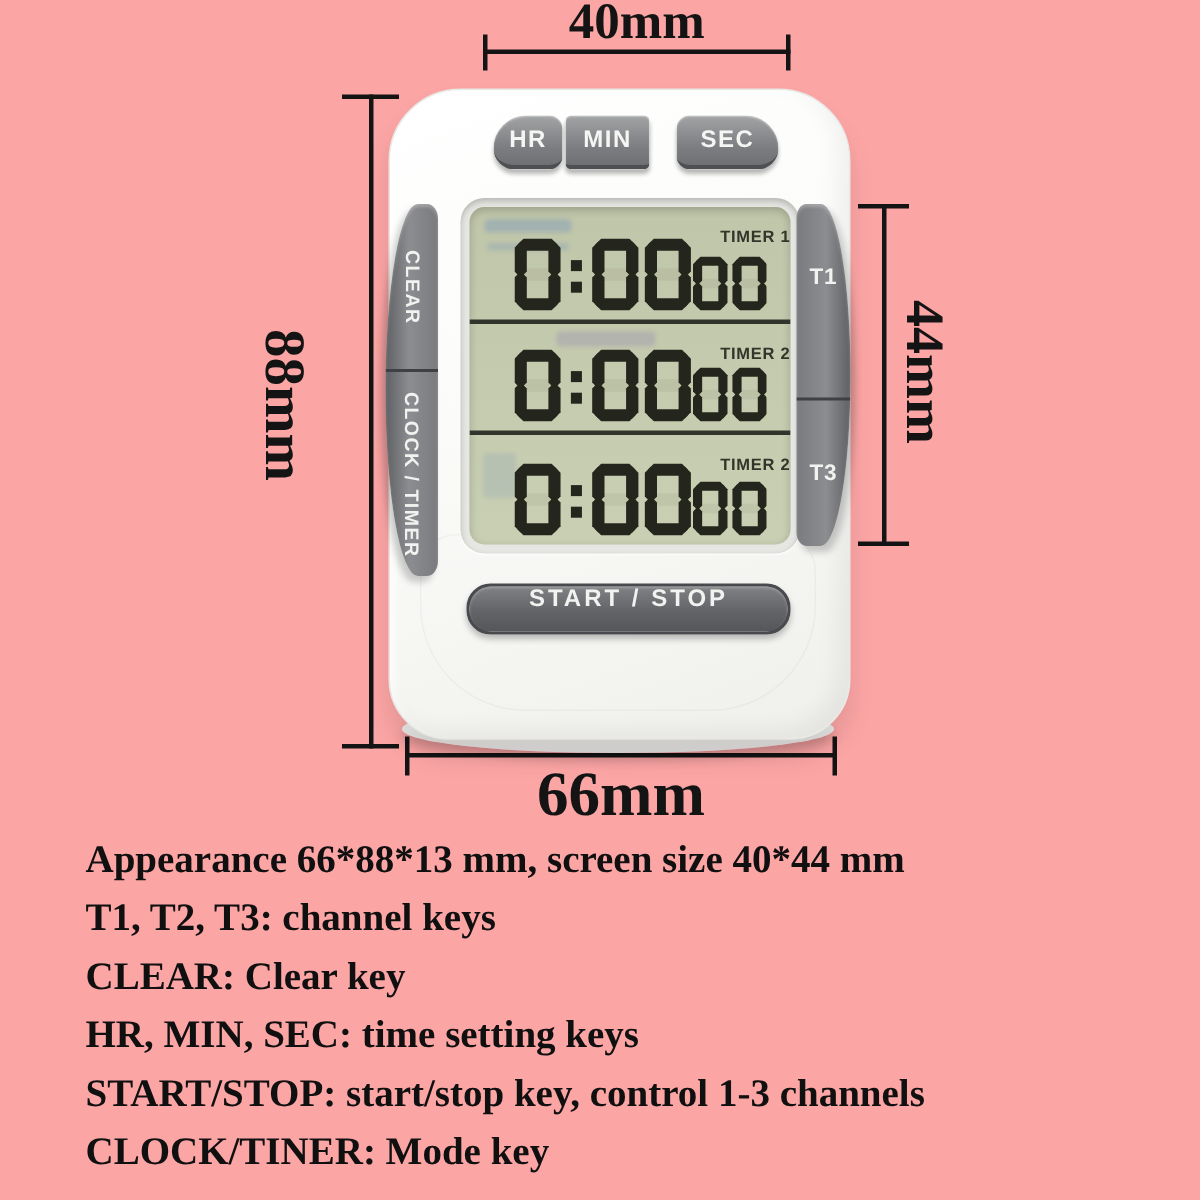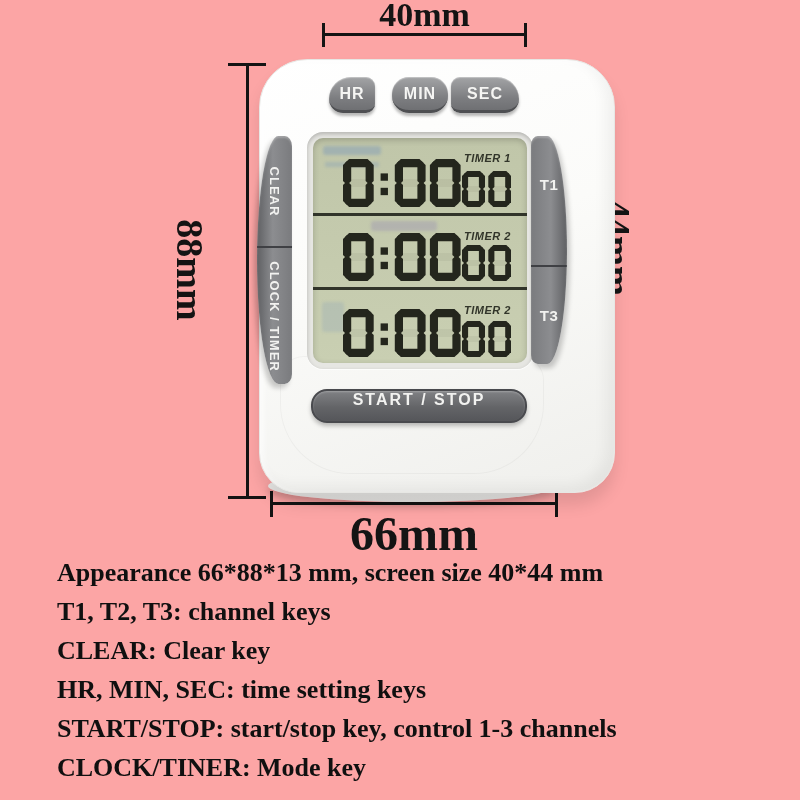--- a/index.html
+++ b/index.html
@@ -30,57 +30,57 @@
   .dim44::before,.dim44::after{width:34px;left:-16px;}
   .dim44::before{top:0;} .dim44::after{bottom:0;}
   .lbl44{position:absolute;left:586px;top:216px;width:62px;height:64px;
          display:flex;align-items:center;justify-content:center;}
   .lbl44 span{transform:rotate(90deg);white-space:nowrap;font-size:36px;font-weight:bold;}
 
   .dim66{left:270px;top:502px;width:288px;}
   .dim66::before,.dim66::after{height:26px;top:-11px;}
   .dim66::before{left:0;} .dim66::after{right:0;}
   .lbl66{position:absolute;left:270px;top:506px;width:288px;text-align:center;
-         font-size:48px;font-weight:bold;}
+         font-size:42px;font-weight:bold;}
 
   
   .base{position:absolute;left:268px;top:470px;width:288px;height:32px;border-radius:50%;
         background:linear-gradient(180deg,#f7f7f5,#dedddb);
         box-shadow:0 5px 7px rgba(0,0,0,.18);z-index:1;}
   .device{position:absolute;left:259px;top:59px;width:306px;height:432px;z-index:2;
           background:linear-gradient(160deg,#ffffff 0%,#fbfbf9 45%,#efefec 100%);
           border:1px solid #e7e7e4;border-radius:48px 48px 40px 40px;
-          box-shadow:inset -8px -6px 14px rgba(0,0,0,.05),inset 3px 3px 6px rgba(255,255,255,.8),0 12px 16px rgba(0,0,0,.10);padding-left:48px;}
+          box-shadow:inset -8px -6px 14px rgba(0,0,0,.05),inset 3px 3px 6px rgba(255,255,255,.8),0 12px 16px rgba(0,0,0,.10);}
   .seam{position:absolute;left:20px;top:296px;width:264px;height:118px;
         border-radius:24px 24px 70px 70px;box-shadow:inset 0 0 0 1px rgba(0,0,0,.035);}
 
   
   .top-key{position:absolute;height:33px;display:flex;align-items:center;justify-content:center;
            background:linear-gradient(180deg,#a3a4a6,#7c7d80 65%,#6f7073);
            border-bottom:3px solid #4e4f52;
            box-shadow:0 3px 3px rgba(0,0,0,.28),inset 0 1px 1px rgba(255,255,255,.35);
            color:#f5f5f3;font-family:"Liberation Sans",sans-serif;font-weight:bold;
            font-size:16px;letter-spacing:1px;}
   .key-hr{left:69px;top:17px;width:46px;border-radius:22px 9px 9px 14px;}
-  .key-min{left:117px;top:17px;width:56px;border-radius:17px;margin-left:15px;}
+  .key-min{left:117px;top:17px;width:56px;border-radius:4px;}
   .key-sec{left:191px;top:17px;width:68px;border-radius:9px 22px 14px 9px;}
 
   
   .lcd-frame{position:absolute;left:47px;top:72px;width:226px;height:237px;border-radius:16px;
              background:#e6e6e2;box-shadow:inset 0 2px 4px rgba(0,0,0,.22),0 1px 1px rgba(255,255,255,.8);}
   .lcd{position:absolute;left:53px;top:78px;width:214px;height:225px;border-radius:10px;
        background:linear-gradient(180deg,#c0c6a9,var(--lcd,#cbd1b5));
        box-shadow:inset 0 2px 6px rgba(0,0,0,.20);overflow:hidden;
        display:flex;flex-direction:column;}
   .lcd-row{position:relative;}
   .lcd-row.r1{height:75px;border-bottom:3px solid #31342a;}
   .lcd-row.r2{height:71px;border-bottom:3px solid #31342a;}
   .lcd-row.r3{flex:1;}
-  .channel-label{position:absolute;right:16px;top:14px;
-                 font-family:"Liberation Sans",sans-serif;font-style:italic;font-weight:bold;
+  .channel-label{position:absolute;right:0;top:14px;
+                 font-family:"Liberation Sans",sans-serif;font-weight:bold;
                  font-size:11px;letter-spacing:.5px;color:#32352a;}
   .big-digits{position:absolute;left:30px;bottom:6px;height:48px;}
   .small-digits{position:absolute;right:16px;bottom:6px;height:36px;}
   
   .lcd-row::before{content:"";position:absolute;border-radius:3px;filter:blur(1.5px);}
   .lcd-row.r1::before{left:10px;top:8px;width:58px;height:9px;background:rgba(105,140,190,.35);
                       box-shadow:0 14px 0 -2px rgba(105,140,190,.25);}
   .lcd-row.r2::before{left:58px;top:5px;width:66px;height:10px;background:rgba(135,122,178,.28);}
   .lcd-row.r3::before{left:9px;top:12px;width:22px;height:30px;background:rgba(105,140,190,.18);}
 

